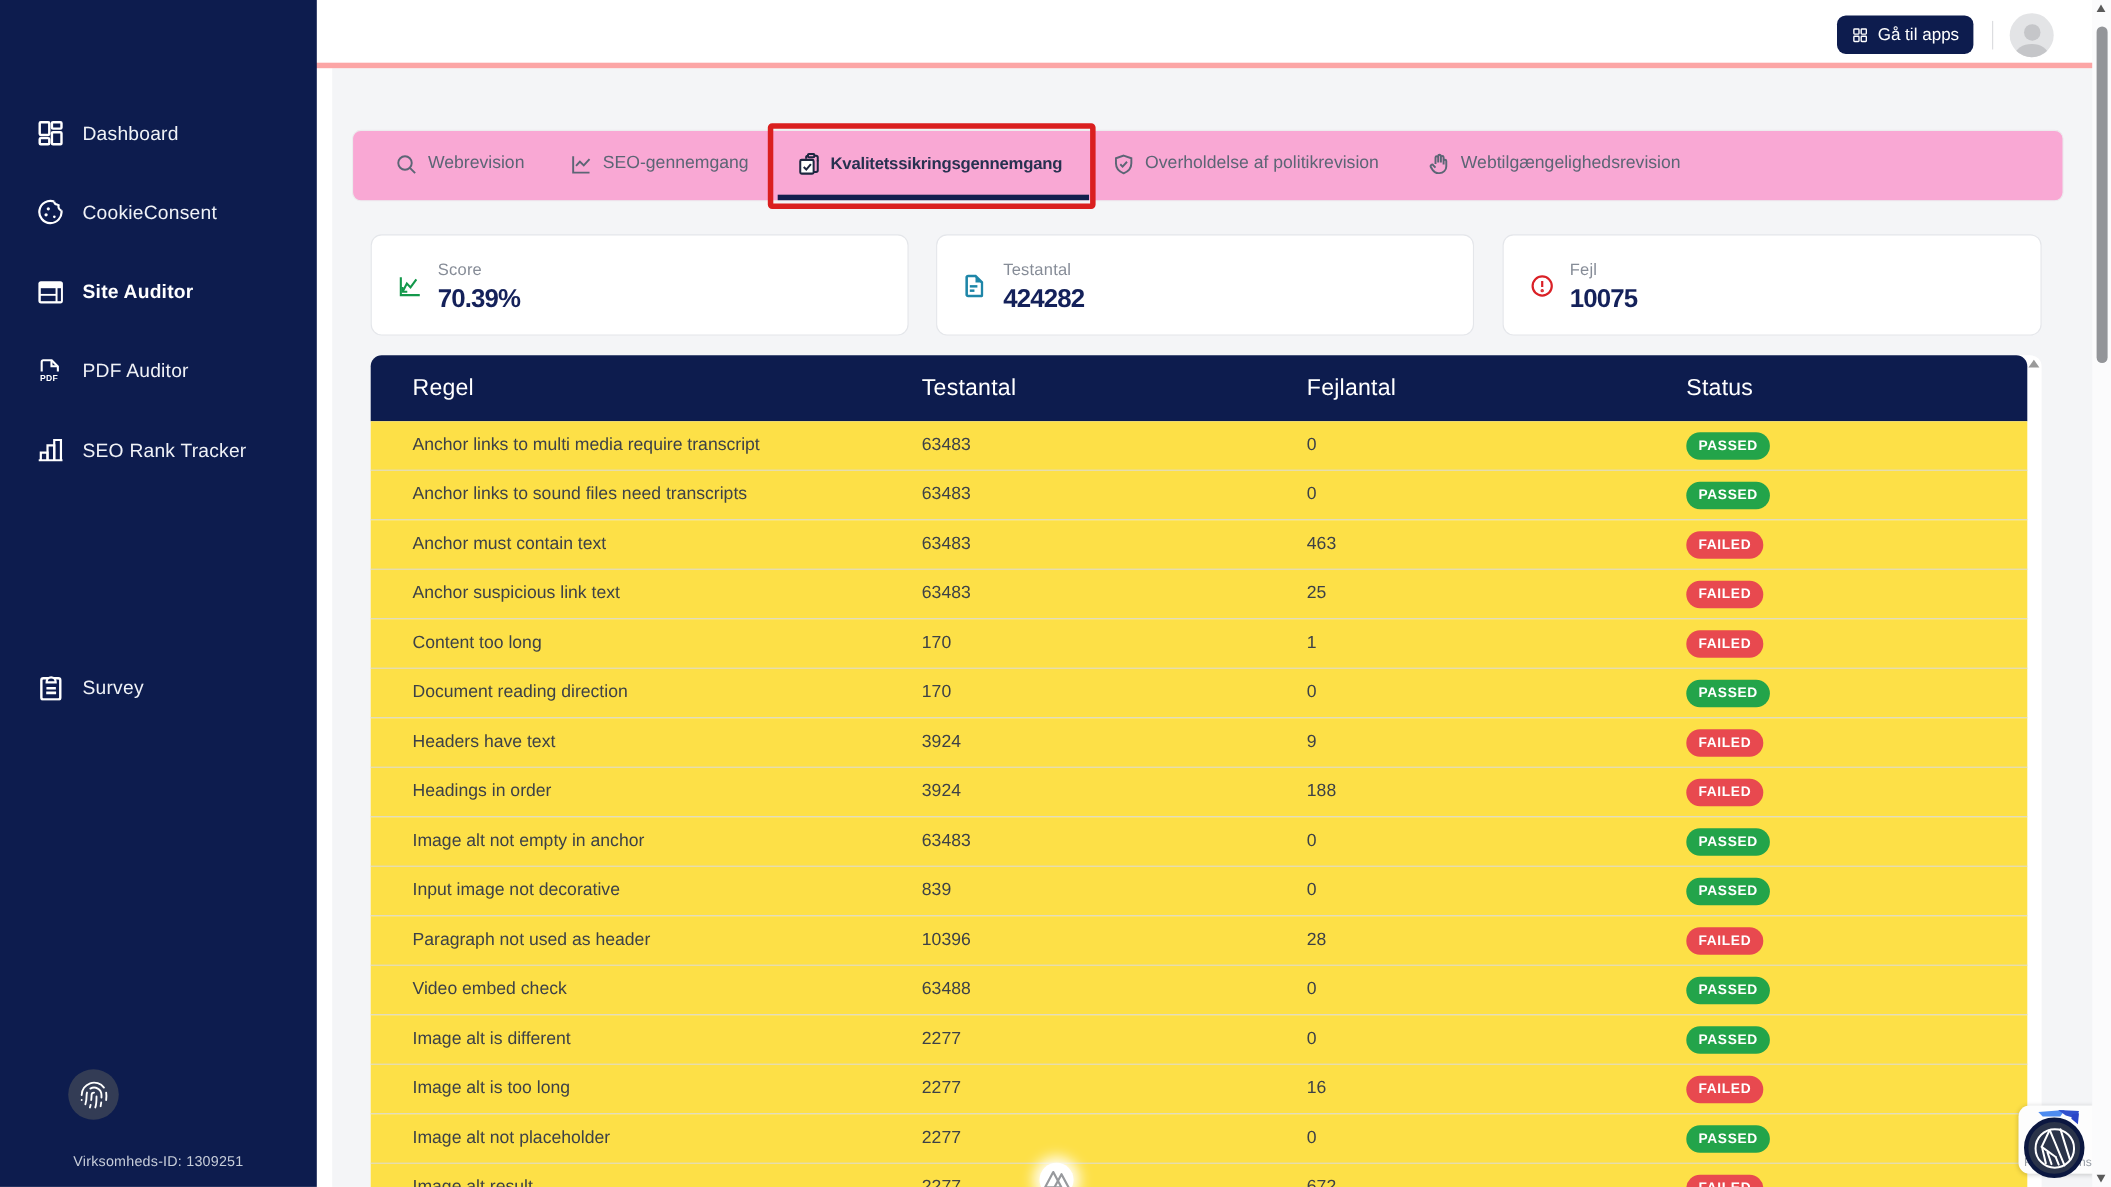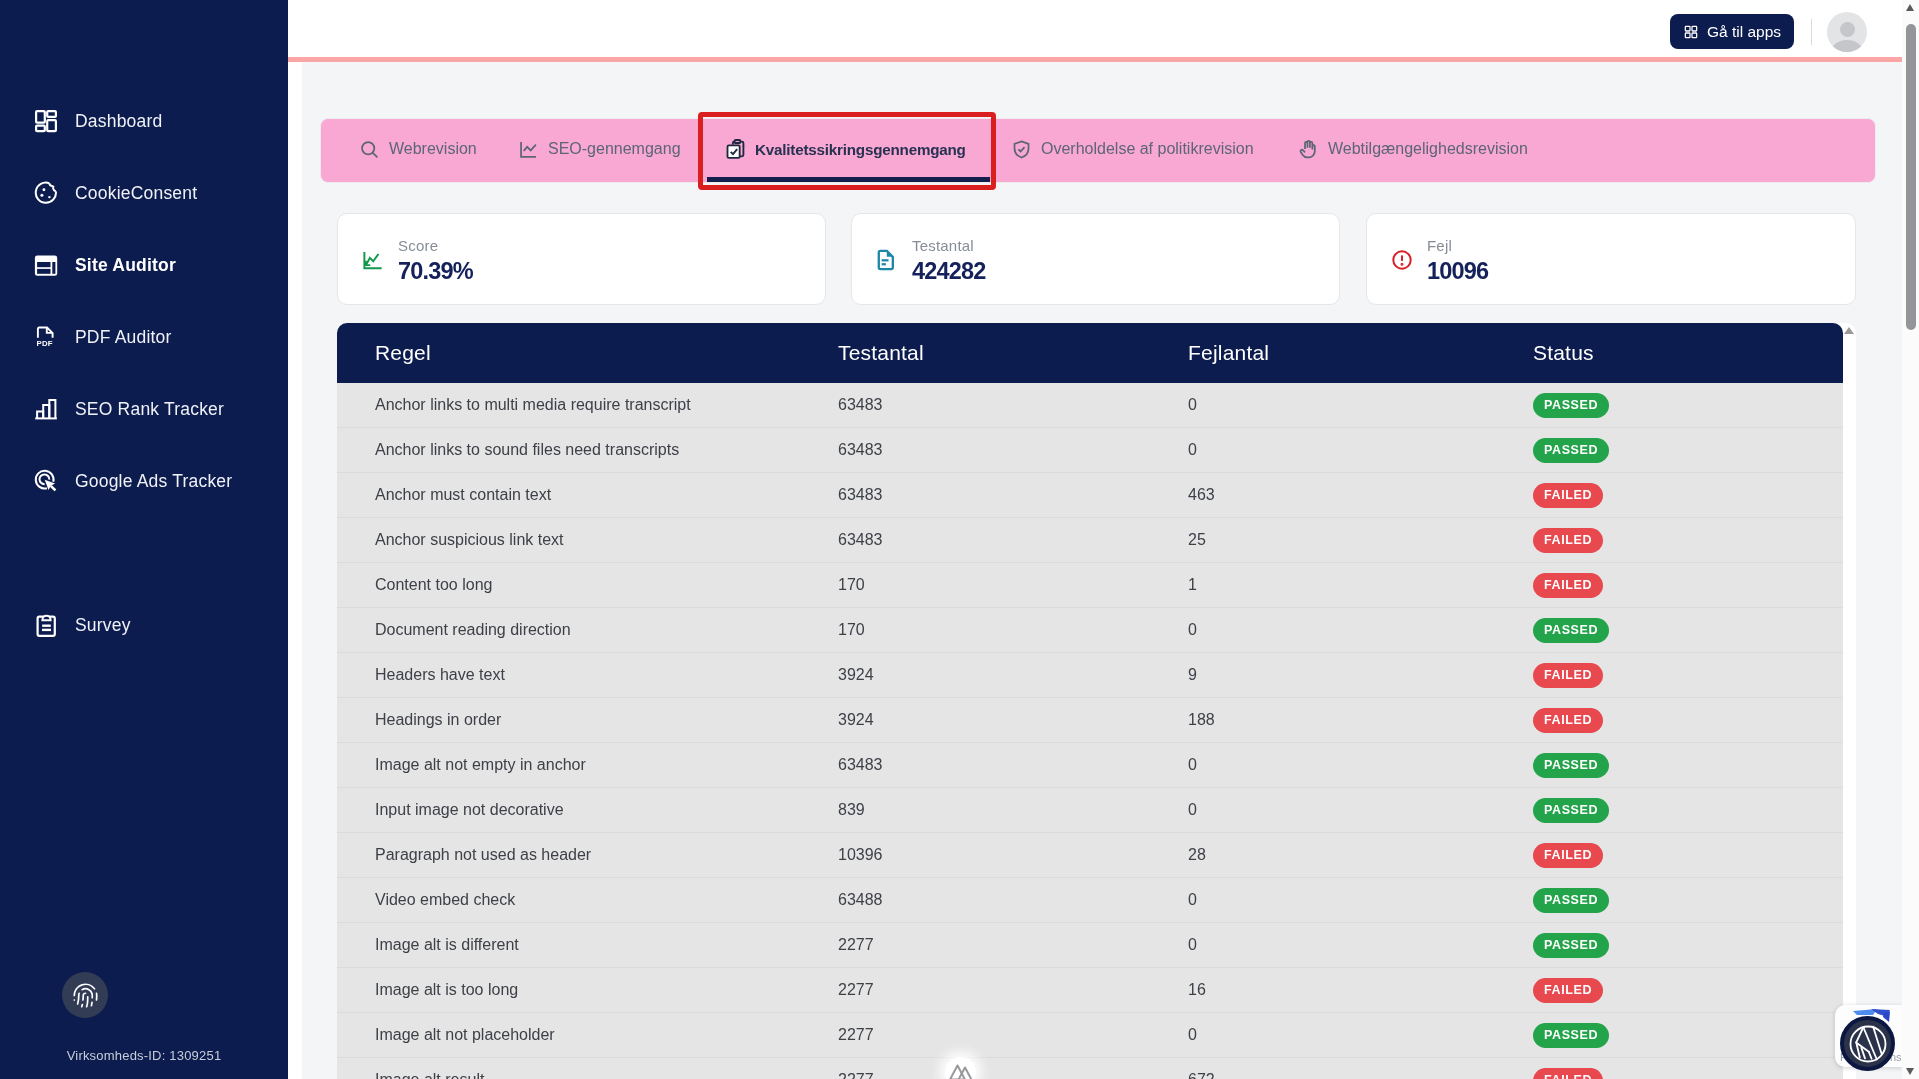--- a/index.html
+++ b/index.html
@@ -49,21 +49,21 @@
   .card .cic { position:absolute; left:24px; top:35px; width:22px; height:22px; }
   .card .clabel { position:absolute; left:60px; top:23px; font-size:15px; color:#868c97; letter-spacing:0.2px; }
   .card .cvalue { position:absolute; left:60px; top:44px; font-size:23.5px; font-weight:700; color:#14215a; letter-spacing:-0.8px;}
 
   
   .tablewrap { position:absolute; left:337px; top:323px; width:1519px; height:757px; background:#fff;
     border-radius:10px 10px 0 0; }
   .thead { position:absolute; left:0; top:0; width:1506px; height:60px; background:#0d1c4e;
     border-radius:10px 10px 0 0; color:#fff; }
   .thead div { position:absolute; top:0; height:60px; display:flex; align-items:center; font-size:21px; letter-spacing:0.2px;}
-  .trow { position:absolute; left:0; width:1506px; height:45px; background:#e5e5e5; border-bottom:1px solid #d9dbde; }
+  .trow { position:absolute; left:0; width:1506px; height:45px; background:#fde047; border-bottom:1px solid #d9dbde; }
   .trow div { position:absolute; top:0; height:44px; display:flex; align-items:center; font-size:16px; color:#3d4147; }
   .c1 { left:38px; } .c2 { left:501px; } .c3 { left:851px; } .c4 { left:1196px; }
   .badge { display:inline-flex; align-items:center; justify-content:center; height:25px; border-radius:13px;
     color:#fff; font-size:12.5px; font-weight:700; letter-spacing:0.6px; padding:0 11px; }
   .badge.pass { background:#23a44a; }
   .badge.fail { background:#e8494f; }
   .tscroll-up { position:absolute; left:1844px; top:327px; width:0; height:0;
     border-left:5px solid transparent; border-right:5px solid transparent; border-bottom:7px solid #9a9a9a; }
 
   
@@ -150,29 +150,20 @@
   <div class="nav-item" style="top:389px;">
     <svg class="ic" viewBox="0 0 24 24" fill="none" stroke="#fff" stroke-width="2">
       <path d="M1.2 21.4 h21.6"></path>
       <path d="M3.1 21.4 v-7 h6.1 v7"></path>
       <path d="M9.2 21.4 v-13.5 h6.1 v13.5"></path>
       <path d="M15.3 21.4 v-18.4 h6.1 v18.4"></path>
     </svg>
     <div class="lbl">SEO Rank Tracker</div>
   </div>
 
-  <div class="nav-item" style="top:461px;">
-    <svg class="ic" viewBox="0 0 24 24" fill="none" stroke="#fff" stroke-width="2">
-      <path d="M12.9 19.2 A8.9 8.9 0 1 1 19.3 12.7"></path>
-      <path d="M10.6 15.2 A4.9 4.9 0 1 1 15.3 10.6"></path>
-      <path d="M10.7 10.7 L21.1 14.5 L16.8 16.8 L14.5 21.1 Z" fill="#fff" stroke="none"></path>
-      <path d="M16.8 16.8 L21.4 21.4" stroke="#fff" stroke-width="2.6"></path>
-    </svg>
-    <div class="lbl">Google Ads Tracker</div>
-  </div>
 
 
   <div class="nav-item" style="top:605px;">
     <svg class="ic" viewBox="0 0 24 24" fill="none" stroke="#fff" stroke-width="2">
       <rect x="3.6" y="3.6" width="17.2" height="19.2" rx="1.8" stroke-width="2.2"></rect>
       <path d="M8.4 7.3 v-0.4 a4.1 4.1 0 0 1 8.2 0 v0.4 z" fill="#0d1c4e" stroke-width="2"></path>
       <path d="M8.2 12.7 h8.6" stroke-width="2.4"></path>
       <path d="M8 16.9 h9" stroke-width="2.4"></path>
     </svg>
     <div class="lbl">Survey</div>
@@ -257,21 +248,21 @@
   <div class="clabel">Testantal</div>
   <div class="cvalue">424282</div>
 </div>
 <div class="card" style="left:1366px; width:490px;">
   <svg class="cic" viewBox="0 0 24 24" fill="none" stroke="#da2127" stroke-width="2.2">
     <circle cx="12" cy="12" r="9.5"></circle>
       <path d="M12 7 v6"></path>
       <circle cx="12" cy="16.6" r="0.6" fill="#da2127"></circle>
   </svg>
   <div class="clabel">Fejl</div>
-  <div class="cvalue">10096</div>
+  <div class="cvalue">10075</div>
 </div>
 
 <div class="tablewrap">
   <div class="thead">
     <div class="c1">Regel</div>
       <div class="c2">Testantal</div>
       <div class="c3">Fejlantal</div>
       <div class="c4">Status</div>
   </div>
     <div class="trow" style="top:60px;">

